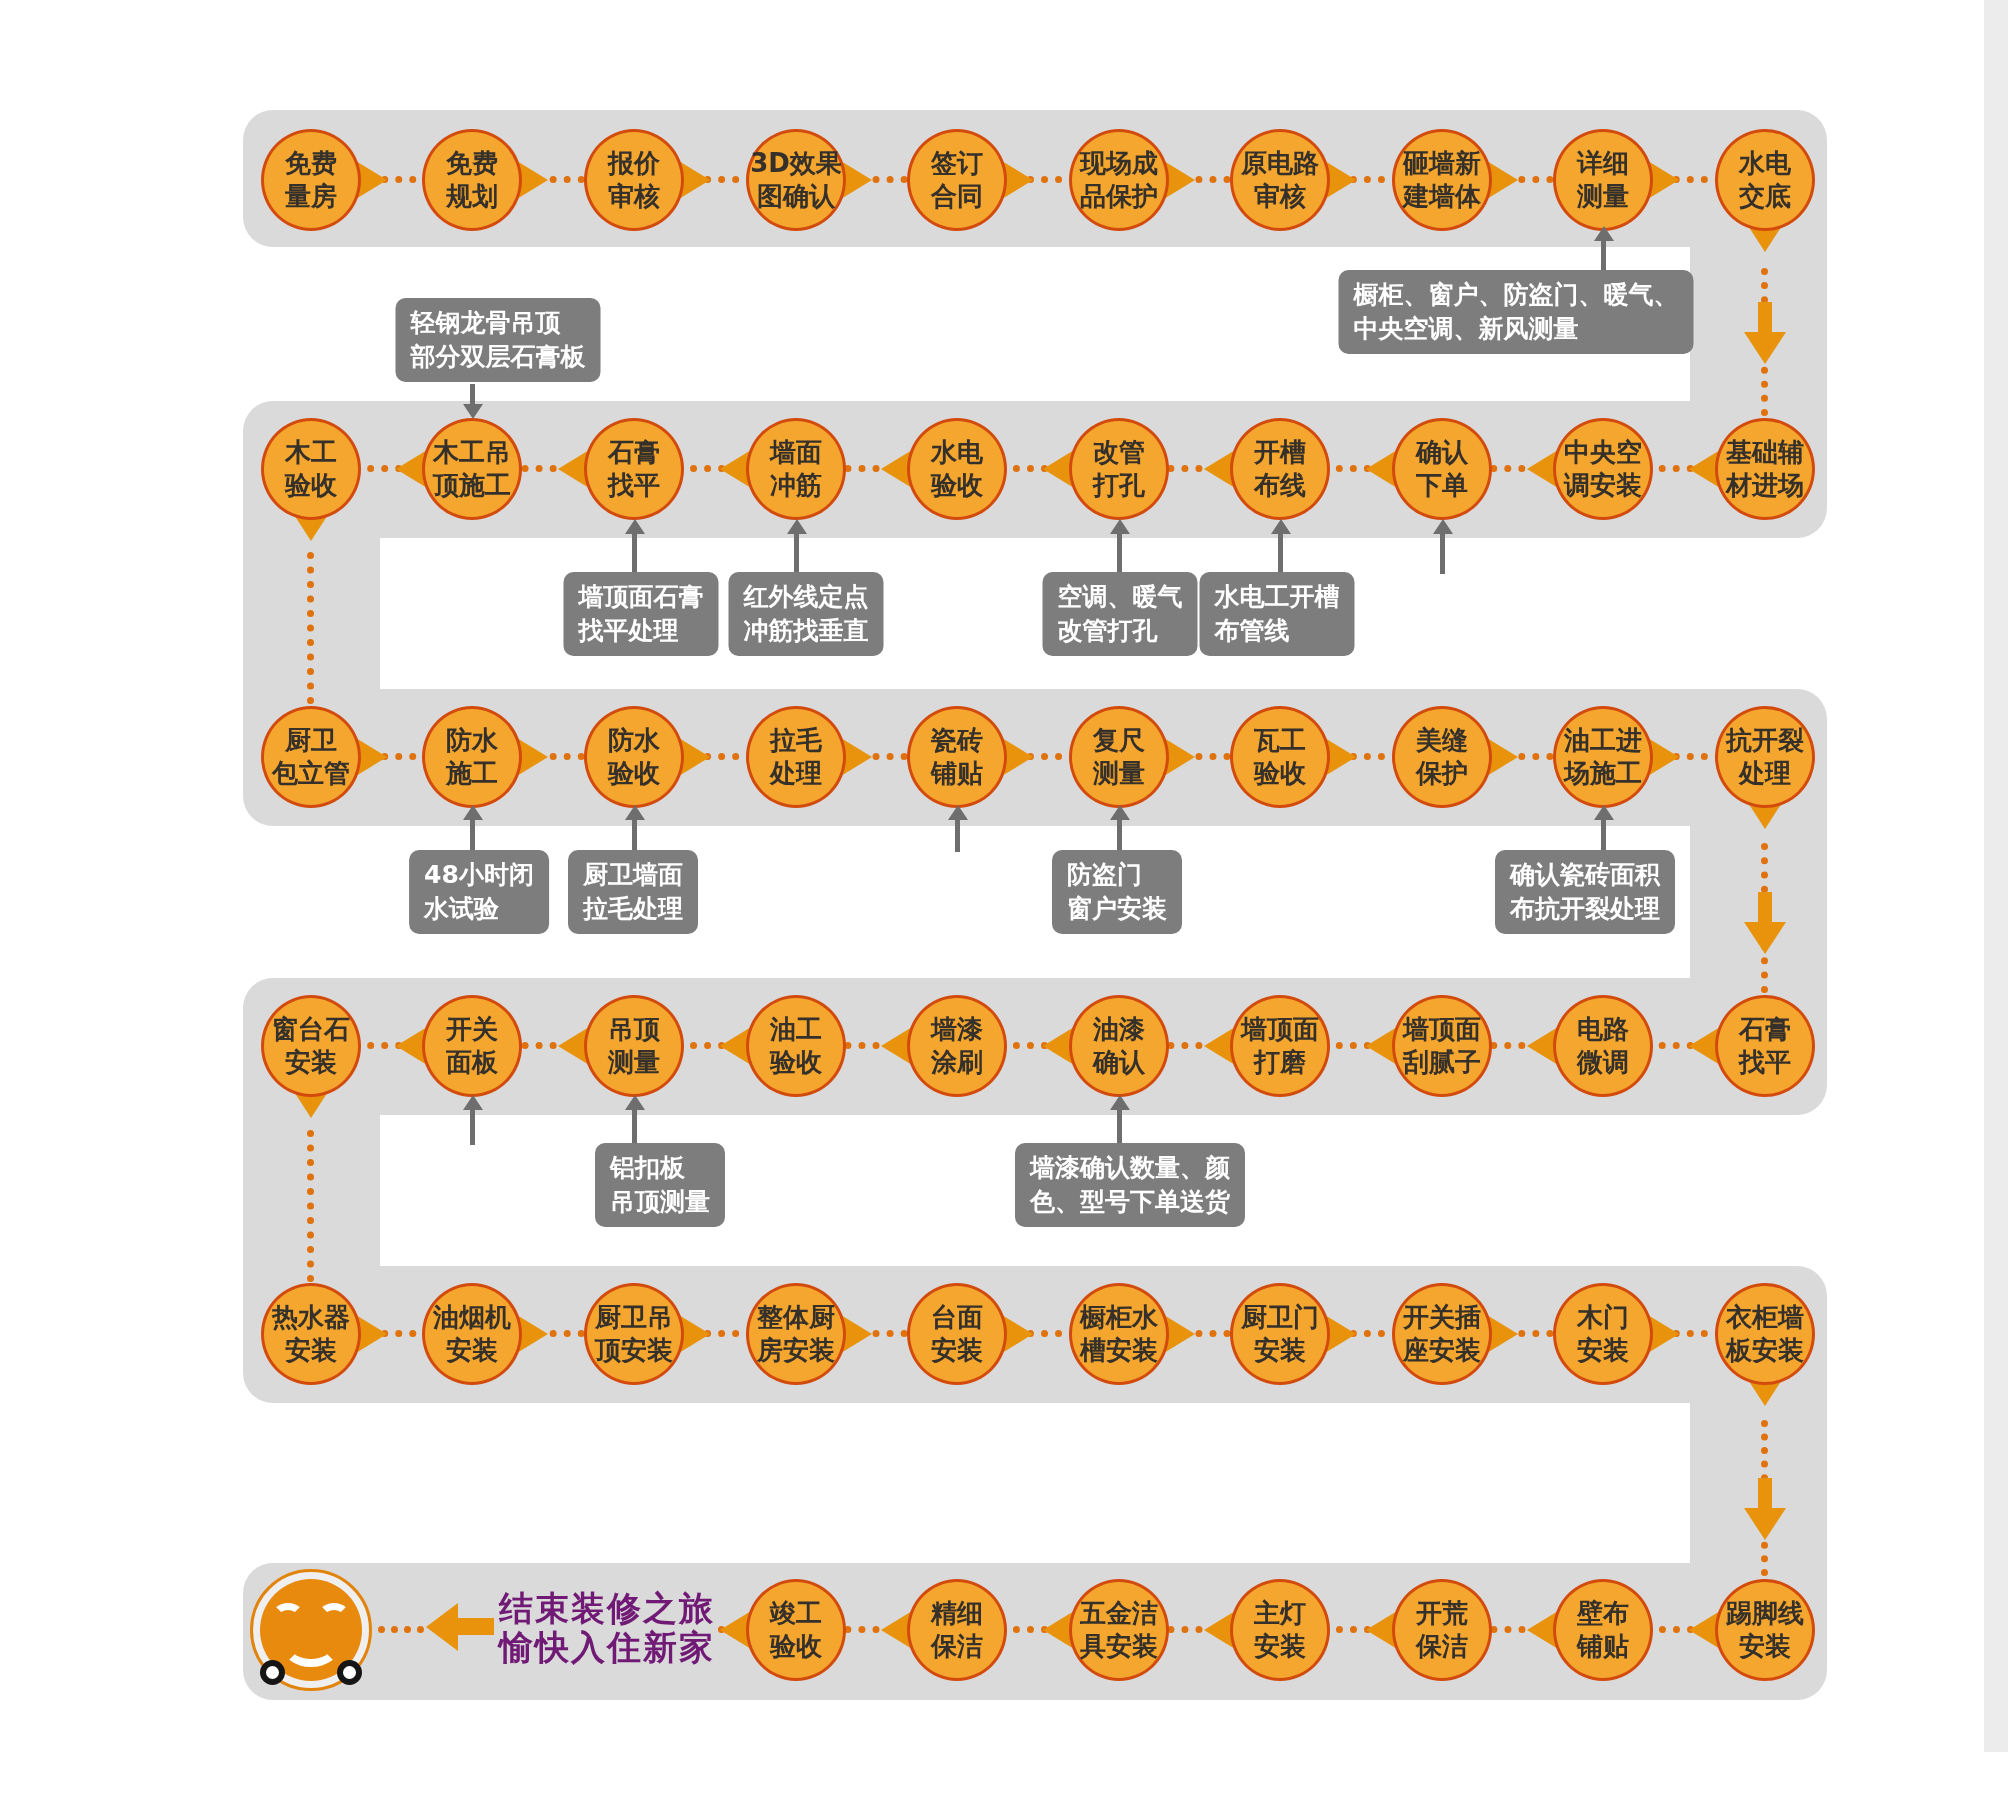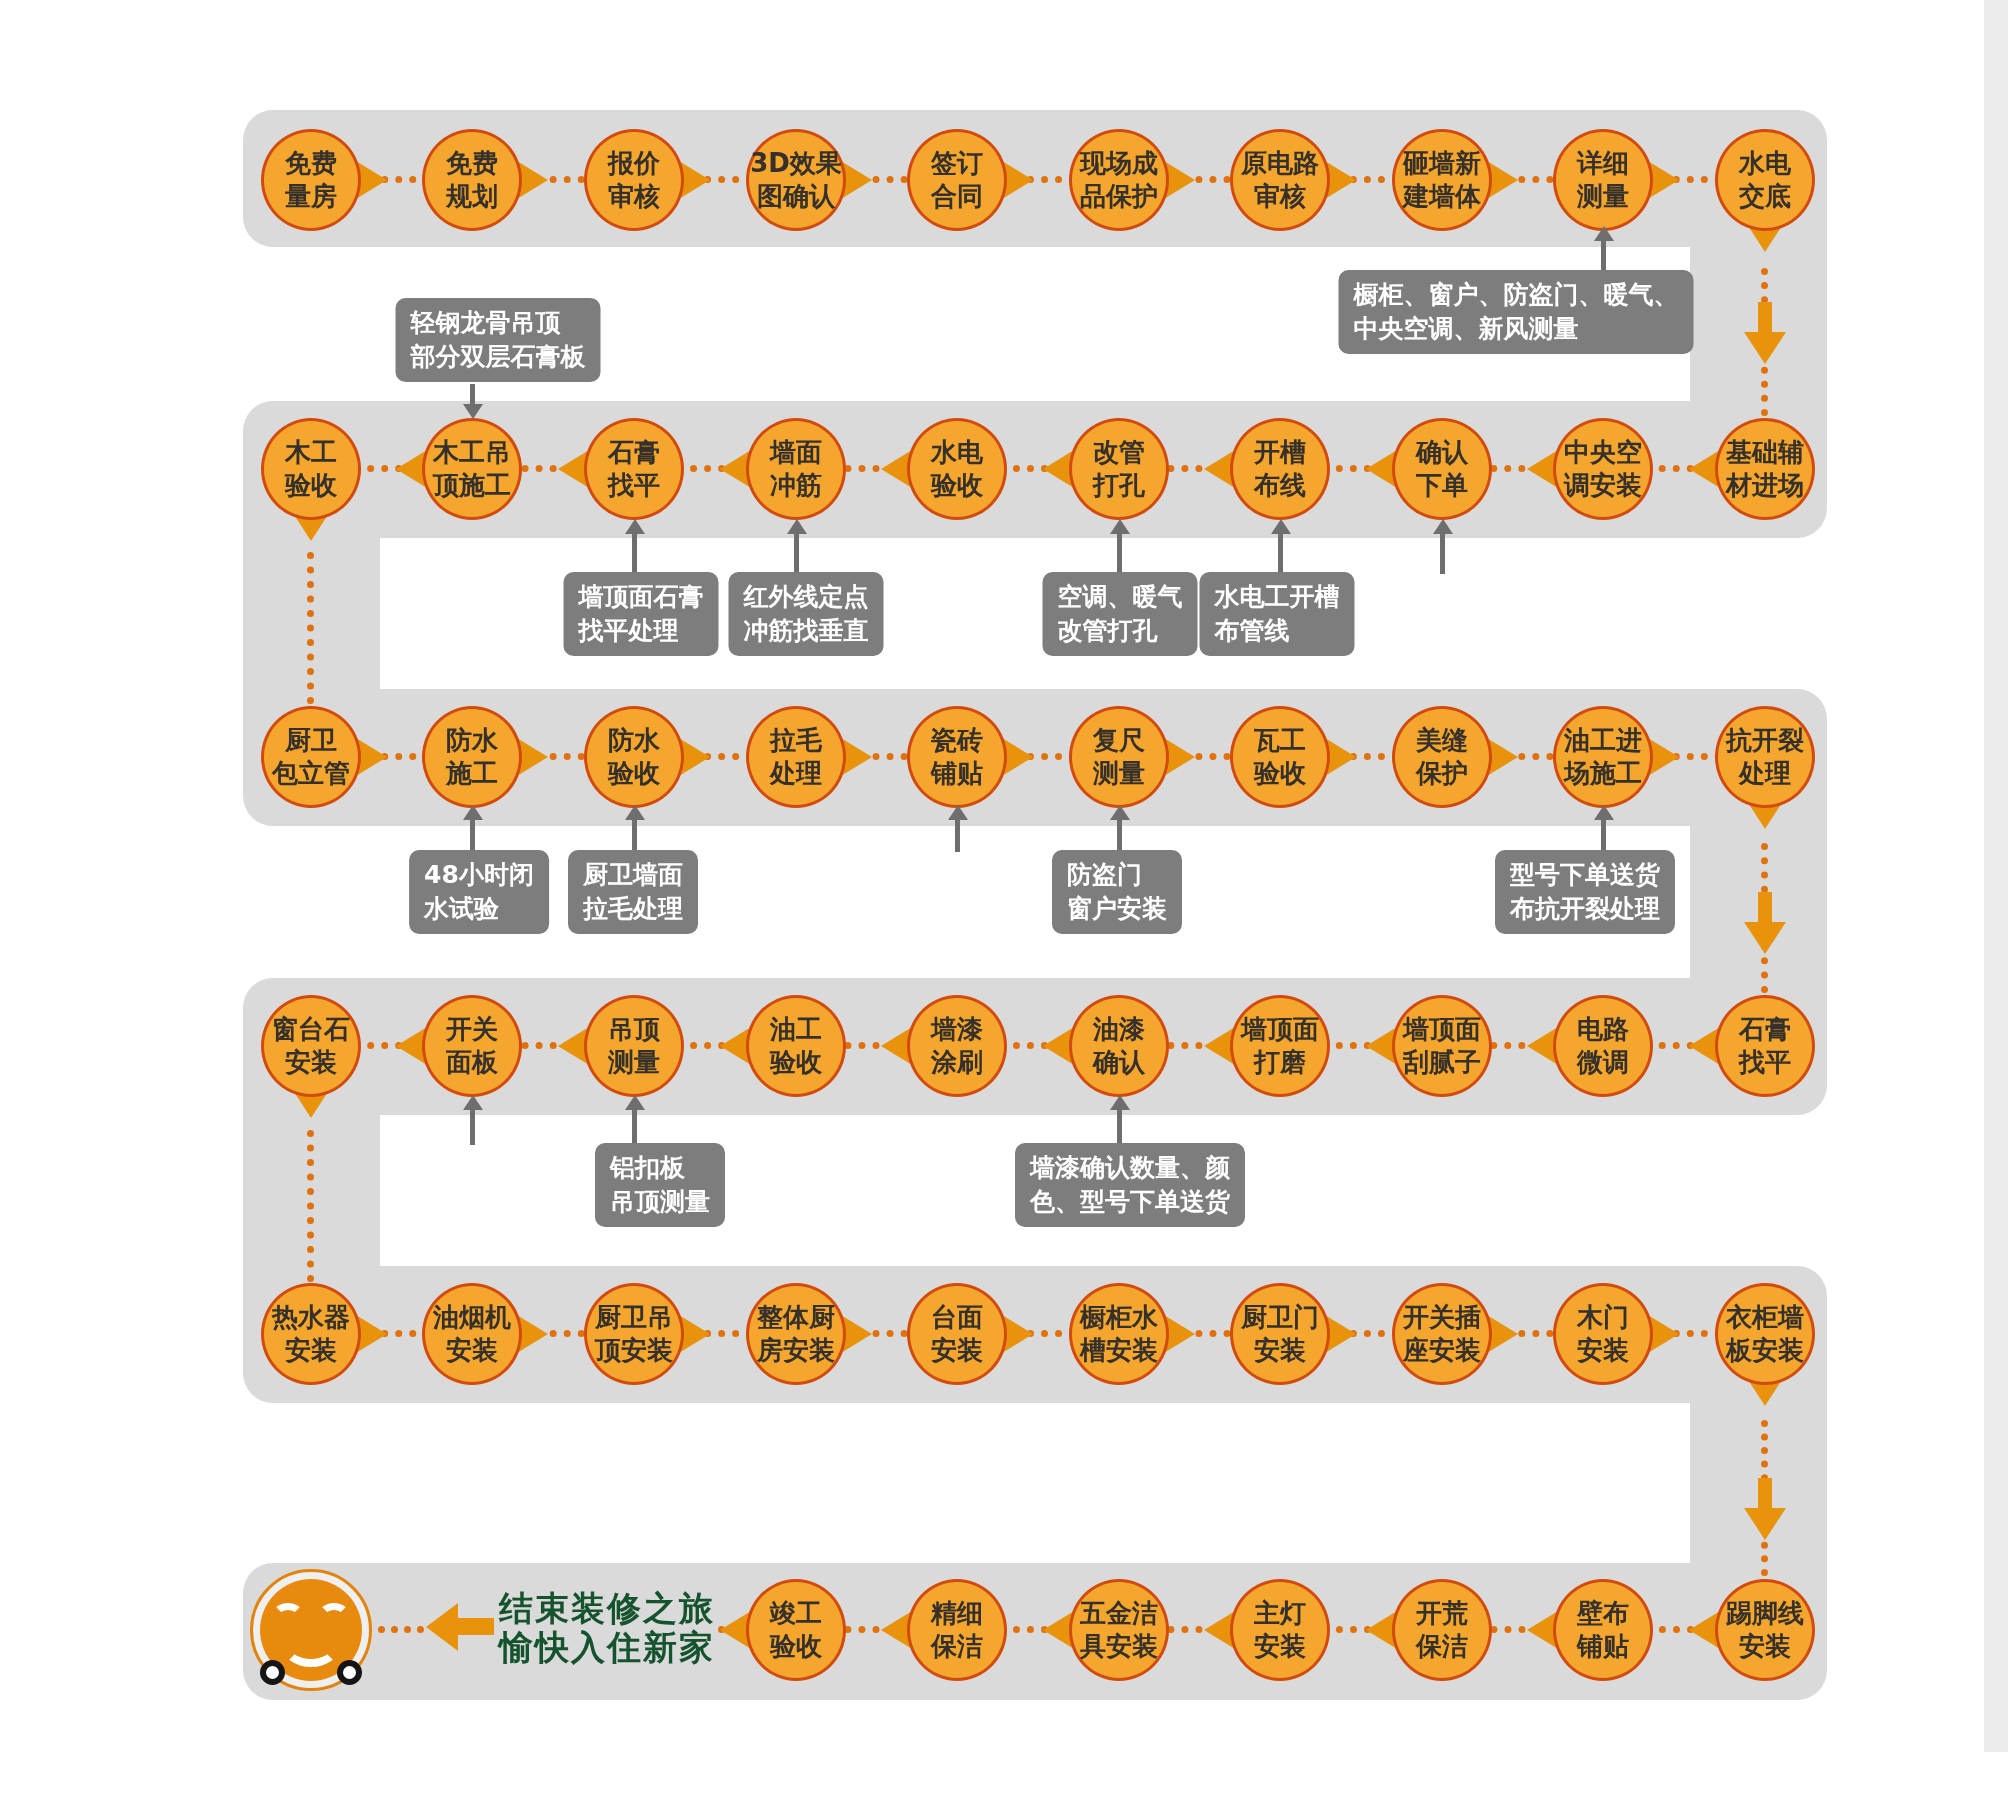--- a/index.html
+++ b/index.html
@@ -70,21 +70,21 @@
         border-top-color:#ffffff;border-radius:50%;box-sizing:border-box;top:24px;}
   .eye.le{left:12px}.eye.re{right:12px}
   .mouth{position:absolute;width:58px;height:42px;border:8px solid transparent;
         border-bottom-color:#ffffff;border-radius:50%;box-sizing:border-box;left:50%;
         margin-left:-29px;bottom:14px;}
   .wheel{position:absolute;width:13px;height:13px;background:#ffffff;border:6px solid #151515;
         border-radius:50%;bottom:-4px;}
   .wheel.lw{left:0px}.wheel.rw{right:0px}
   
   .finale{position:absolute;transform:translate(-50%,-50%);font-size:34px;line-height:39px;
-        font-weight:bold;color:#14532d;white-space:pre-line;text-align:right;
+        font-weight:bold;color:#701a75;white-space:pre-line;text-align:right;
         letter-spacing:2px;z-index:3;}
 </style>
 </head>
 <body>
 
 <div class="stage">
   <div class="edge-strip"></div>
 
   <div class="band b1"></div>
   <div class="band b2"></div>
@@ -440,21 +440,21 @@
   <div class="callout" style="left:1120px;top:572px">空调、暖气
 改管打孔</div>
   <div class="callout" style="left:1277px;top:572px">水电工开槽
 布管线</div>
   <div class="callout" style="left:479px;top:850px">48小时闭
 水试验</div>
   <div class="callout" style="left:633px;top:850px">厨卫墙面
 拉毛处理</div>
   <div class="callout" style="left:1117px;top:850px">防盗门
 窗户安装</div>
-  <div class="callout" style="left:1585px;top:850px">型号下单送货
+  <div class="callout" style="left:1585px;top:850px">确认瓷砖面积
 布抗开裂处理</div>
   <div class="callout" style="left:660px;top:1143px">铝扣板
 吊顶测量</div>
   <div class="callout" style="left:1130px;top:1143px">墙漆确认数量、颜
 色、型号下单送货</div>
 
   <div class="smiley c1 r6">
     <div class="face">
       <span class="eye le"></span>
       <span class="eye re"></span>

